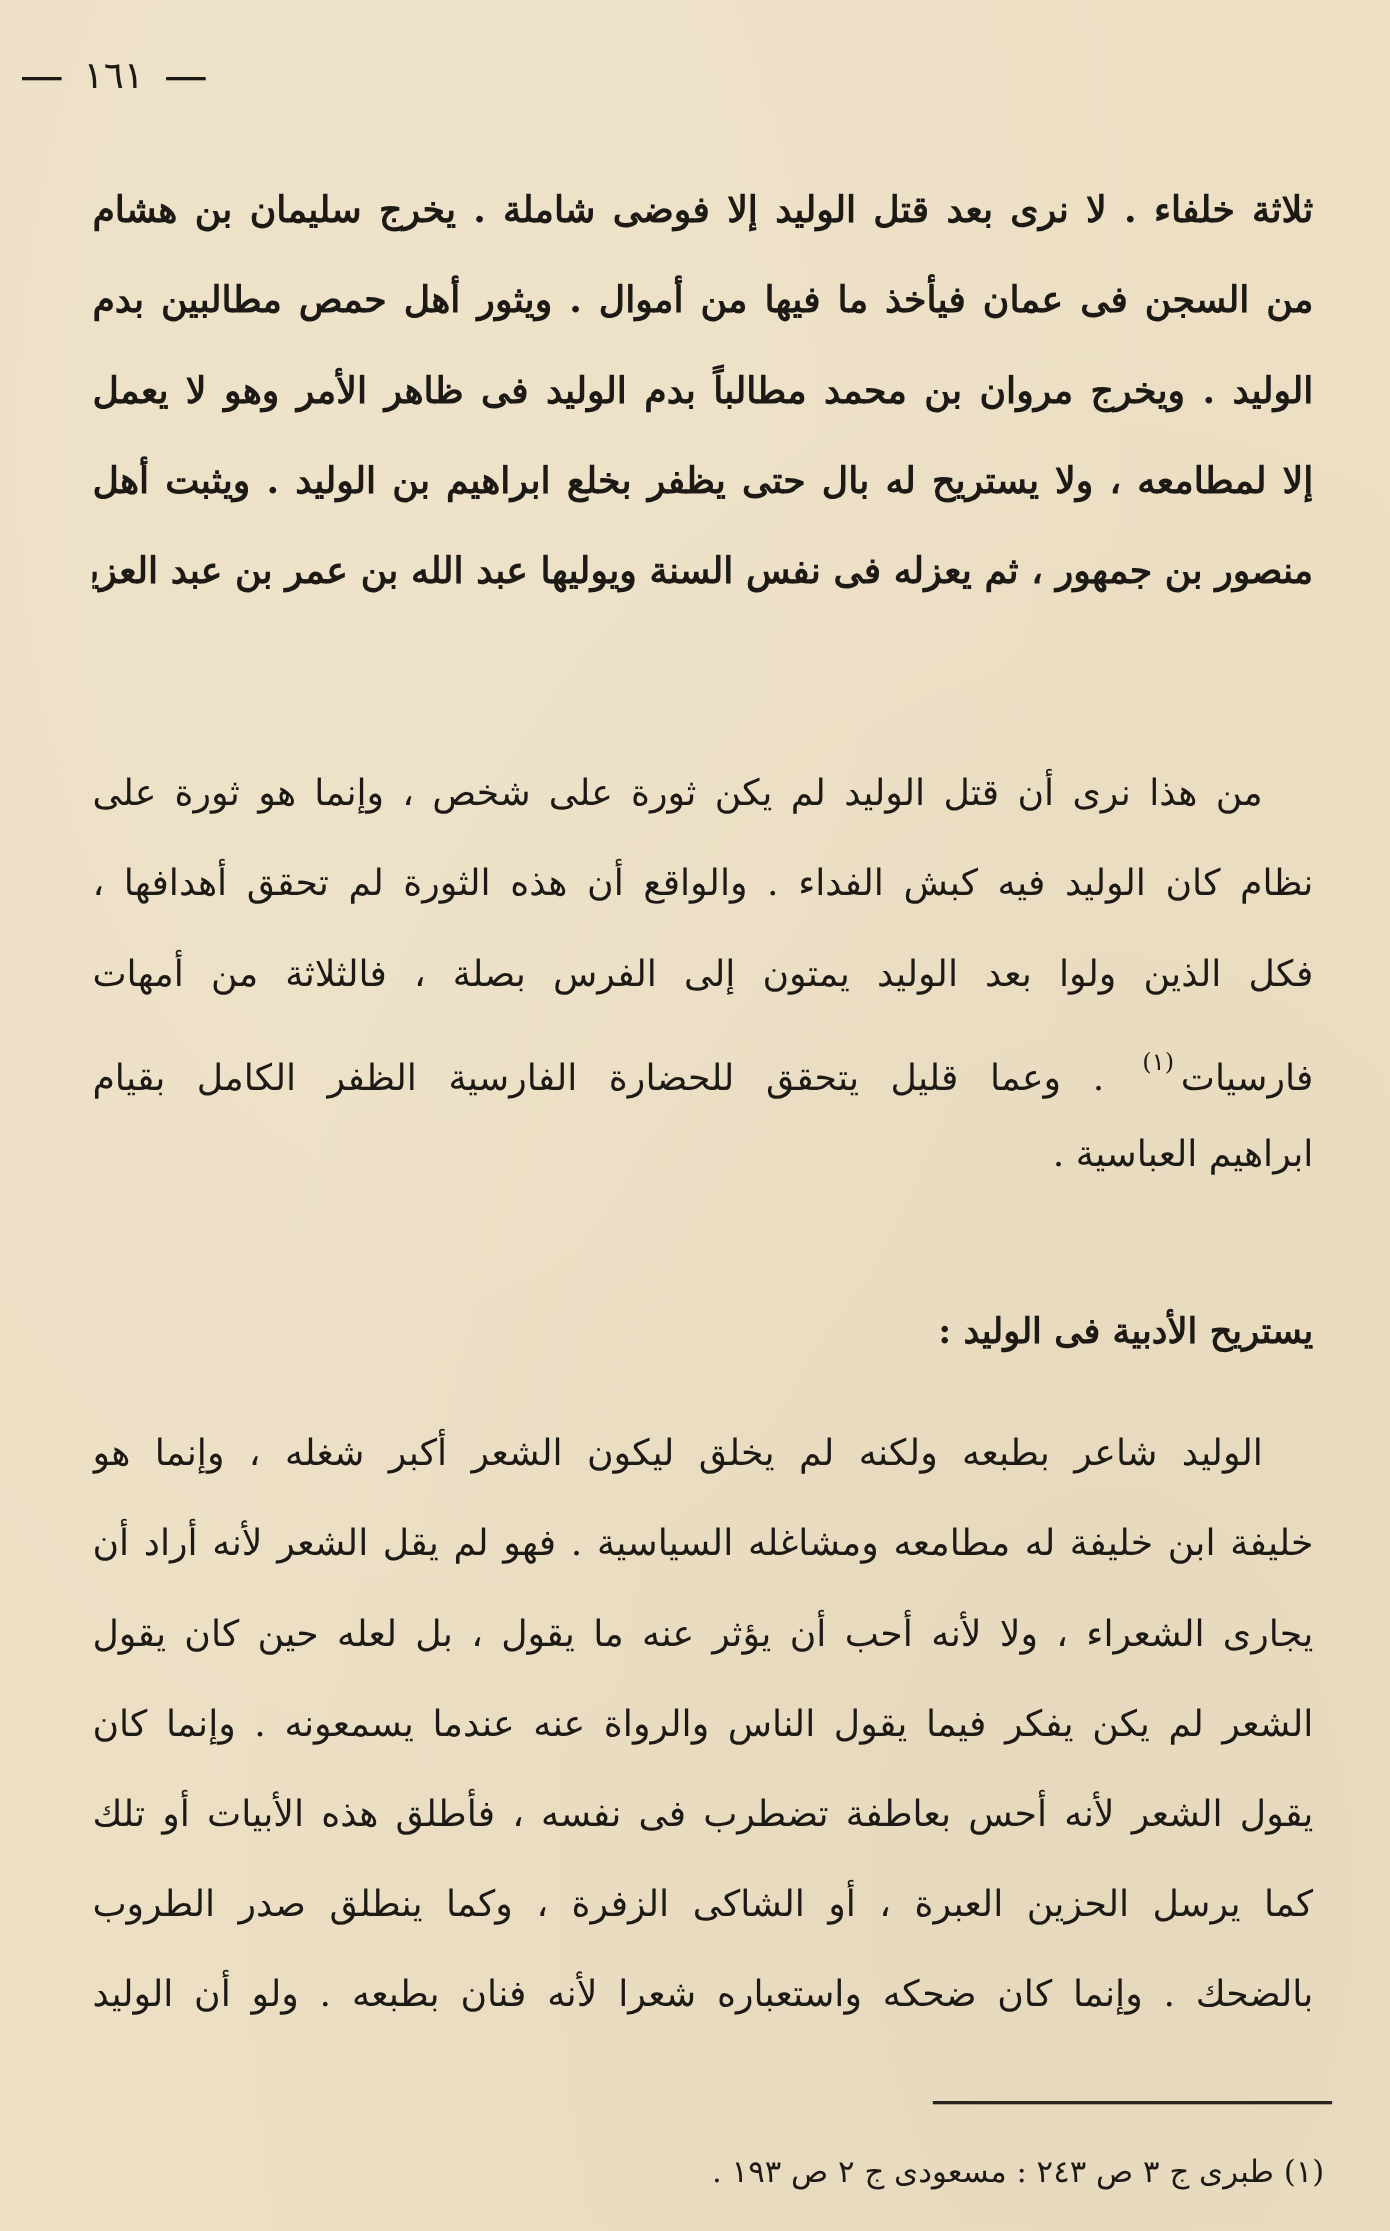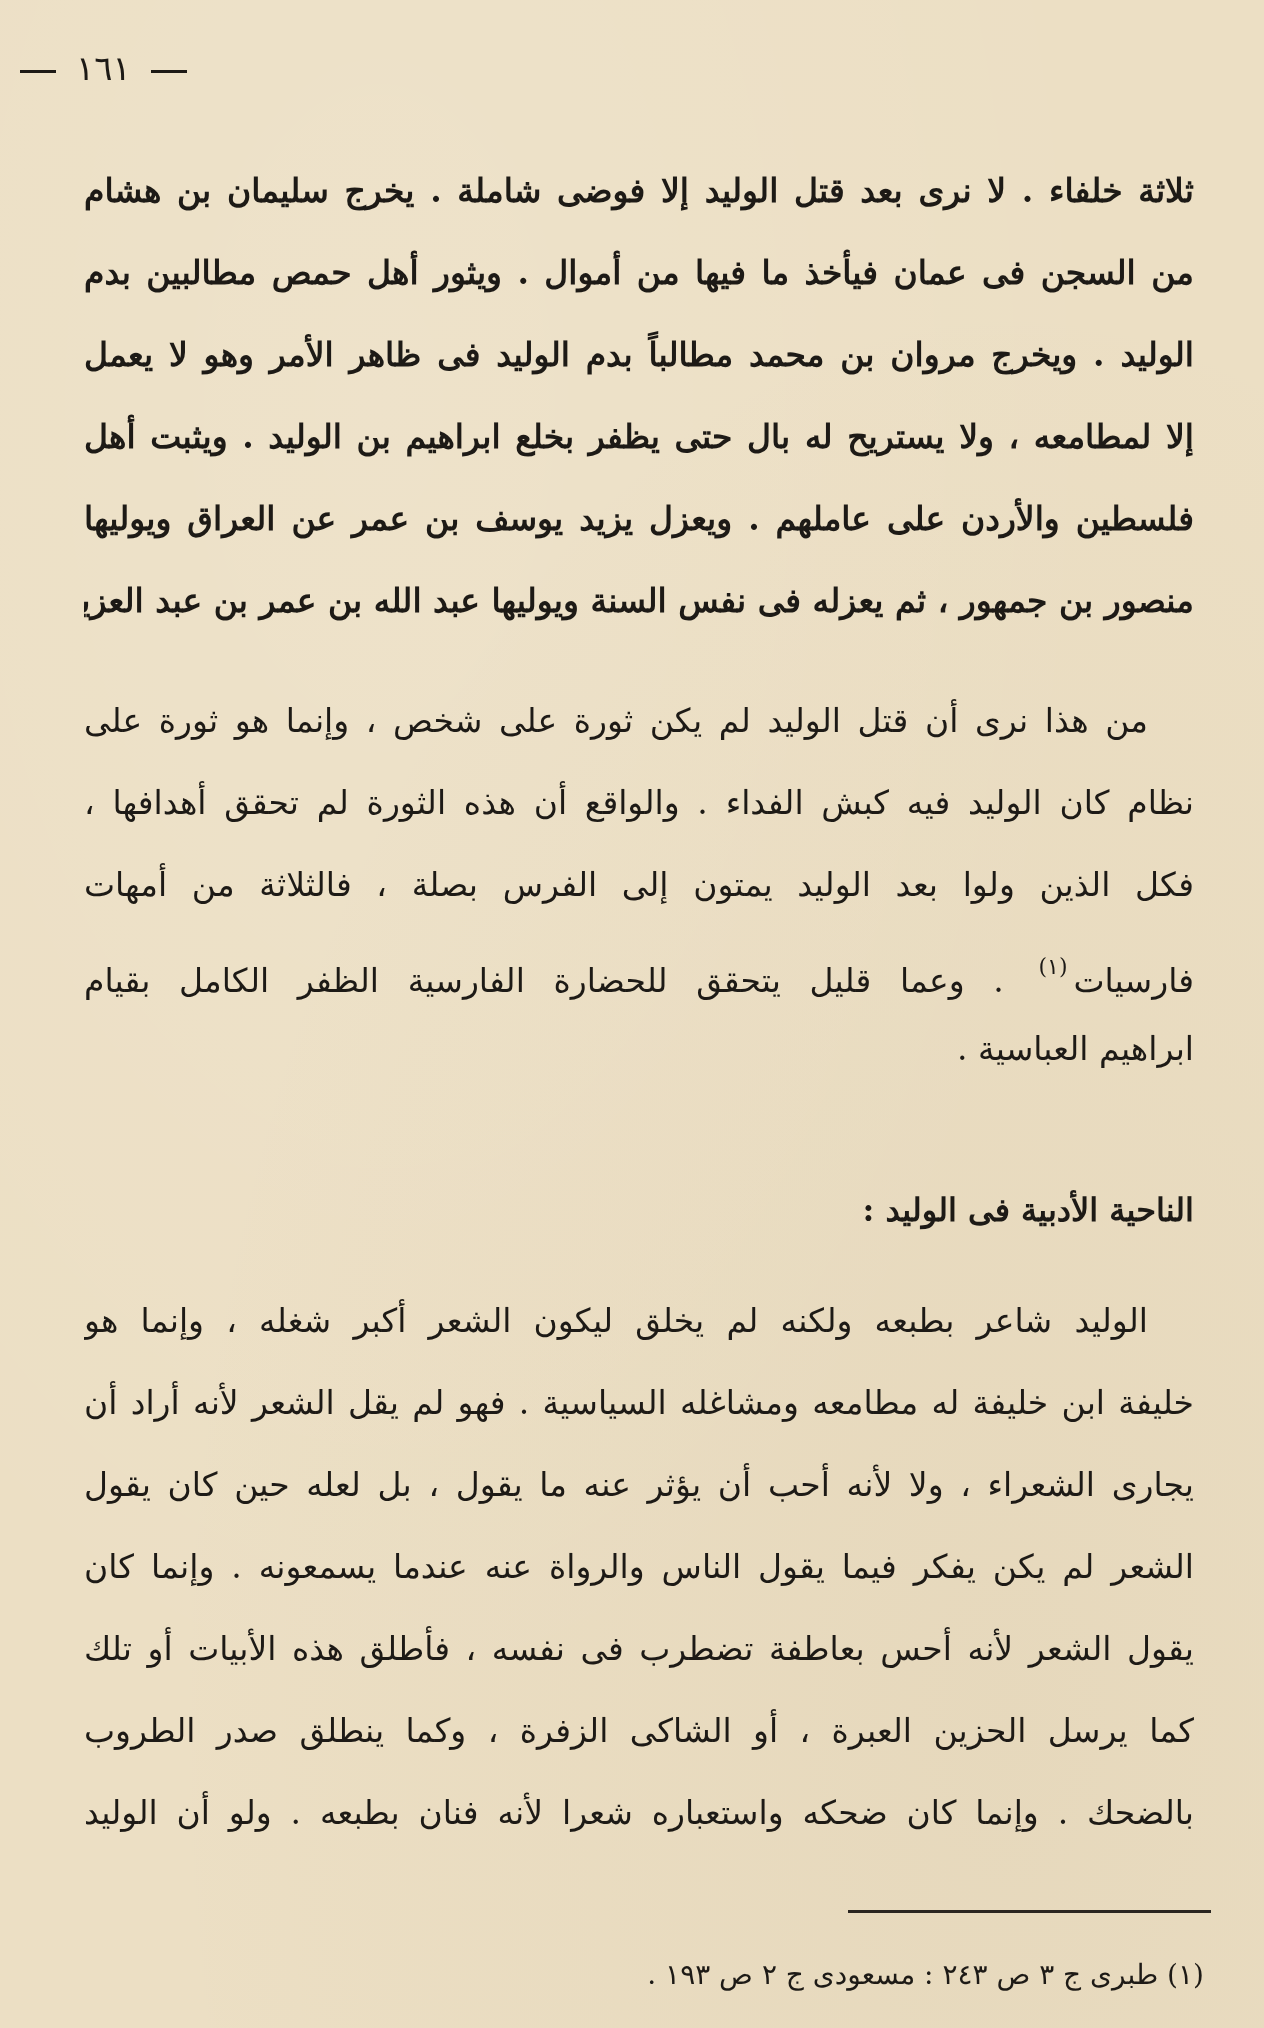--- a/index.html
+++ b/index.html
@@ -102,33 +102,32 @@
 
   <div class="page-number">
     <span class="dash"></span><span>١٦١</span><span class="dash"></span>
   </div>
 
   <div class="body-block block-1">
     <span class="line">ثلاثة خلفاء . لا نرى بعد قتل الوليد إلا فوضى شاملة . يخرج سليمان بن هشام</span>
     <span class="line">من السجن فى عمان فيأخذ ما فيها من أموال . ويثور أهل حمص مطالبين بدم</span>
     <span class="line">الوليد . ويخرج مروان بن محمد مطالباً بدم الوليد فى ظاهر الأمر وهو لا يعمل</span>
     <span class="line">إلا لمطامعه ، ولا يستريح له بال حتى يظفر بخلع ابراهيم بن الوليد . ويثبت أهل</span>
-    <span class="line">فلسطين والأردن على عاملهم . ويعزل يزيد يوسف بن عمر عن العراق ويوليها</span>
     <span class="line last">منصور بن جمهور ، ثم يعزله فى نفس السنة ويوليها عبد الله بن عمر بن عبد العزيز .</span>
   </div>
 
   <div class="body-block block-2">
     <span class="line indent">من هذا نرى أن قتل الوليد لم يكن ثورة على شخص ، وإنما هو ثورة على</span>
     <span class="line">نظام كان الوليد فيه كبش الفداء . والواقع أن هذه الثورة لم تحقق أهدافها ،</span>
     <span class="line">فكل الذين ولوا بعد الوليد يمتون إلى الفرس بصلة ، فالثلاثة من أمهات</span>
     <span class="line"><span>فارسيات</span><sup class="fnref">(١)</sup> <span>. وعما قليل يتحقق للحضارة الفارسية الظفر الكامل بقيام</span></span>
     <span class="line last">ابراهيم العباسية .</span>
   </div>
 
-  <div class="heading">الناحية الأدبية فى الوليد :</div>
+  <div class="heading">يستريح الأدبية فى الوليد :</div>
 
   <div class="body-block block-3">
     <span class="line indent">الوليد شاعر بطبعه ولكنه لم يخلق ليكون الشعر أكبر شغله ، وإنما هو</span>
     <span class="line">خليفة ابن خليفة له مطامعه ومشاغله السياسية . فهو لم يقل الشعر لأنه أراد أن</span>
     <span class="line">يجارى الشعراء ، ولا لأنه أحب أن يؤثر عنه ما يقول ، بل لعله حين كان يقول</span>
     <span class="line">الشعر لم يكن يفكر فيما يقول الناس والرواة عنه عندما يسمعونه . وإنما كان</span>
     <span class="line">يقول الشعر لأنه أحس بعاطفة تضطرب فى نفسه ، فأطلق هذه الأبيات أو تلك</span>
     <span class="line">كما يرسل الحزين العبرة ، أو الشاكى الزفرة ، وكما ينطلق صدر الطروب</span>
     <span class="line">بالضحك . وإنما كان ضحكه واستعباره شعرا لأنه فنان بطبعه . ولو أن الوليد</span>
   </div>

